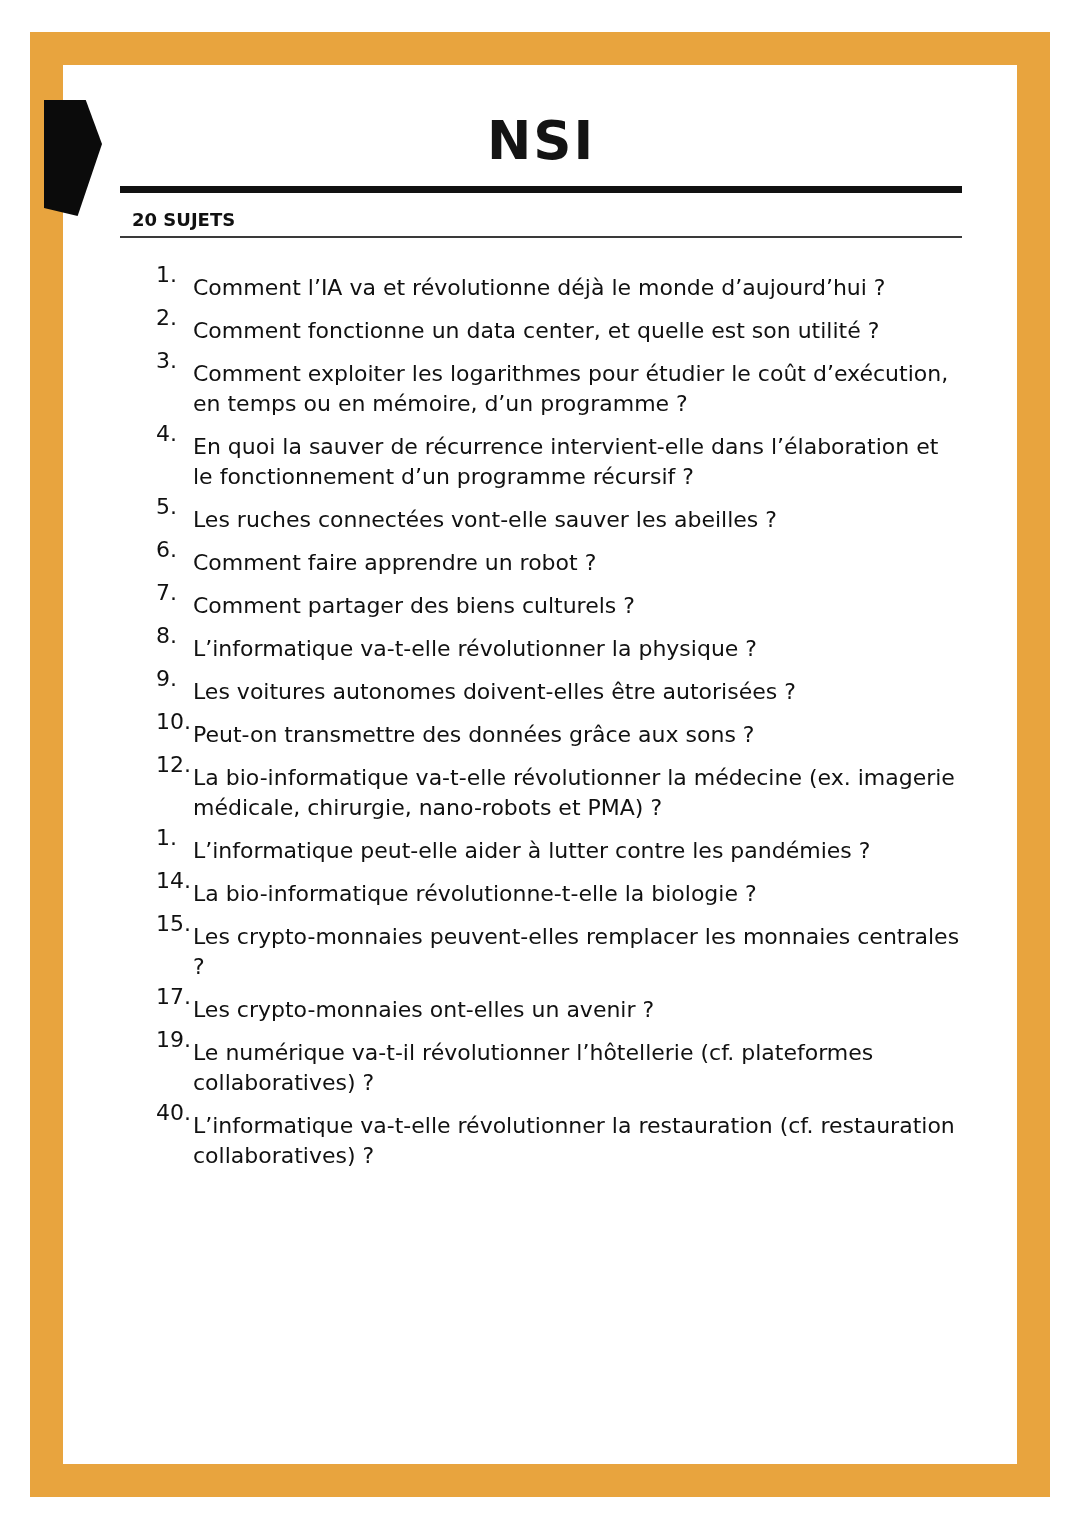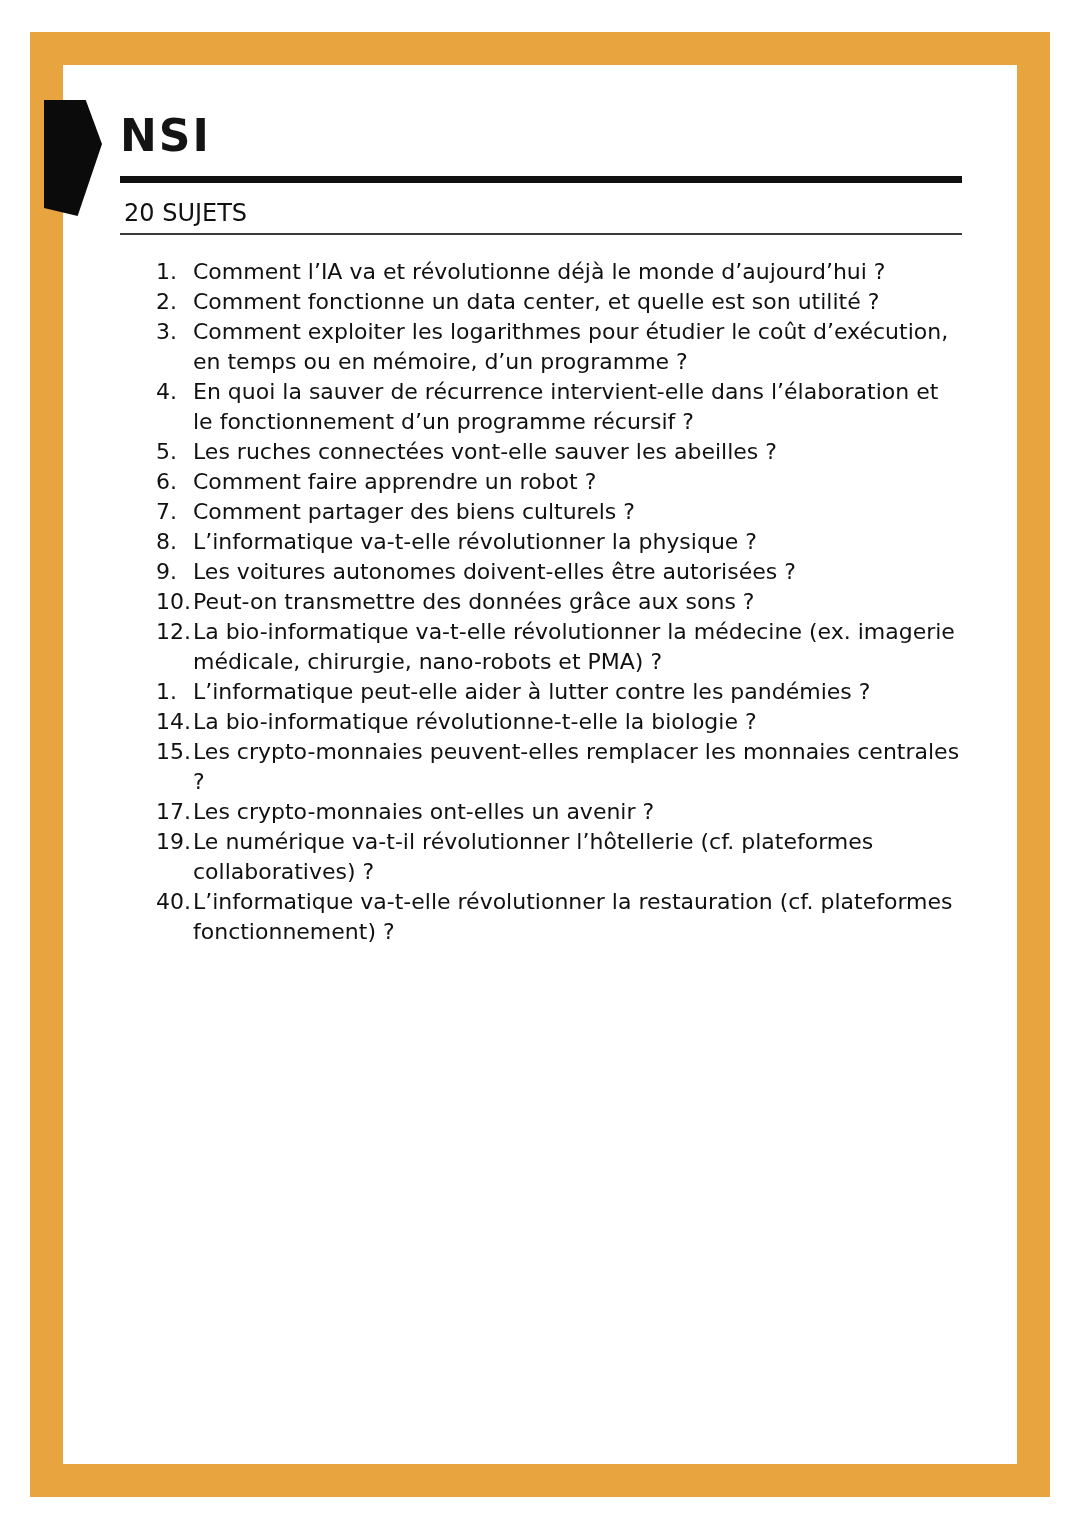--- a/index.html
+++ b/index.html
@@ -34,38 +34,38 @@
     background: #0b0b0b;
     clip-path: polygon(0% 0%, 72% 0%, 100% 38%, 58% 100%, 0% 93%);
   }
   .content {
     position: absolute;
     left: 120px;
     right: 118px;
     top: 112px;
   }
   .page-title {
-    text-align: left;
-    font-size: 44px;
+    text-align: center;
+    font-size: 53px;
     font-weight: bold;
     letter-spacing: 2px;
     color: #141414;
     margin: 0 0 16px 0;
     line-height: 1.1;
   }
   .title-rule {
     height: 7px;
     background: #111111;
     margin-bottom: 16px;
   }
   .section-heading {
-    font-size: 24px;
-    font-weight: normal;
+    font-size: 18px;
+    font-weight: bold;
     color: #111111;
-    margin: 0 0 6px 4px;
+    margin: 0 0 6px 12px;
   }
   .section-rule {
     height: 2px;
     background: #3a3a3a;
     margin-bottom: 22px;
   }
   ol.subject-list {
     list-style: none;
     margin: 0;
     padding: 0 0 0 36px;
@@ -79,20 +79,21 @@
     width: 37px;
     font-size: 22px;
     line-height: 30px;
     text-align: left;
     white-space: nowrap;
   }
   ol.subject-list .txt {
     flex: 1;
     font-size: 22px;
     line-height: 30px;
+    margin-top: 13px;
   }
 </style>
 </head>
 <body>
 
 <div class="frame"></div>
 <div class="bookmark"></div>
 
 <div class="content">
   <h1 class="page-title">NSI</h1>
@@ -160,16 +161,16 @@
     <li class="item">
       <span class="num">17.</span>
       <span class="txt">Les crypto-monnaies ont-elles un avenir ?</span>
     </li>
     <li class="item">
       <span class="num">19.</span>
       <span class="txt">Le numérique va-t-il révolutionner l’hôtellerie (cf. plateformes collaboratives) ?</span>
     </li>
     <li class="item">
       <span class="num">40.</span>
-      <span class="txt">L’informatique va-t-elle révolutionner la restauration (cf. plateformes fonctionnement) ?</span>
+      <span class="txt">L’informatique va-t-elle révolutionner la restauration (cf. restauration collaboratives) ?</span>
     </li>
   </ol>
 </div>
 
 </body></html>

